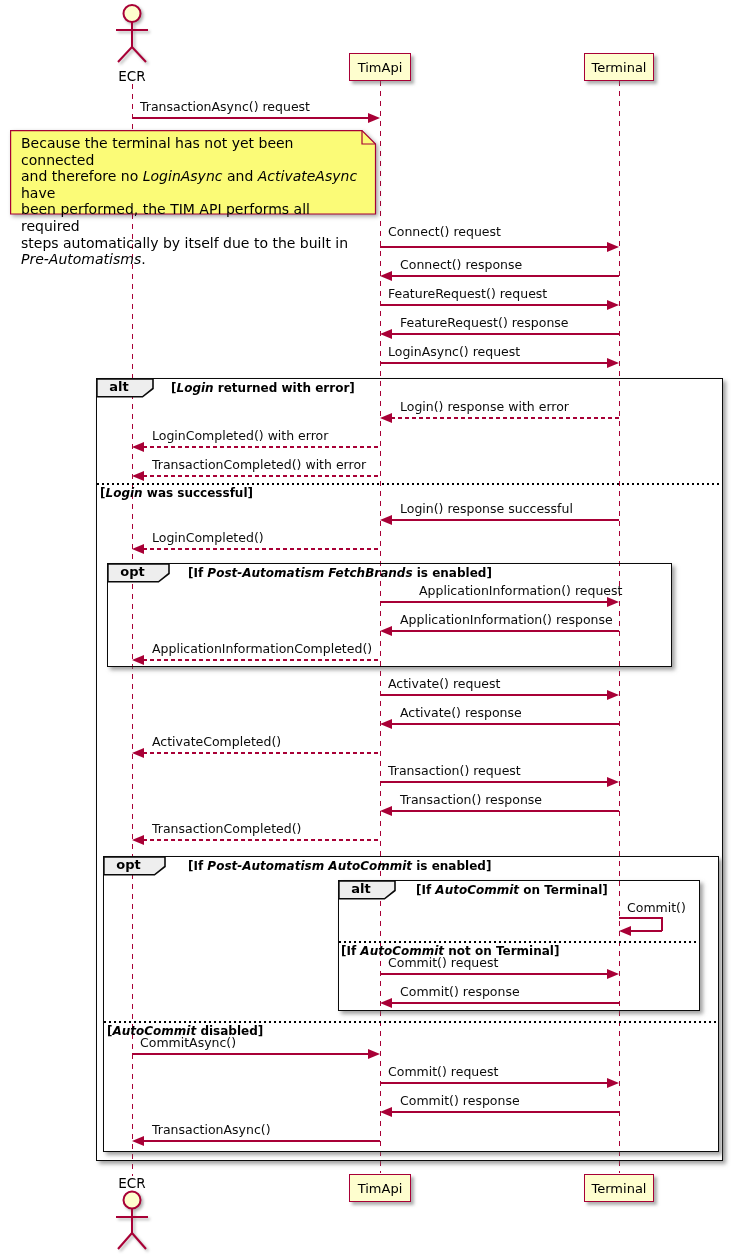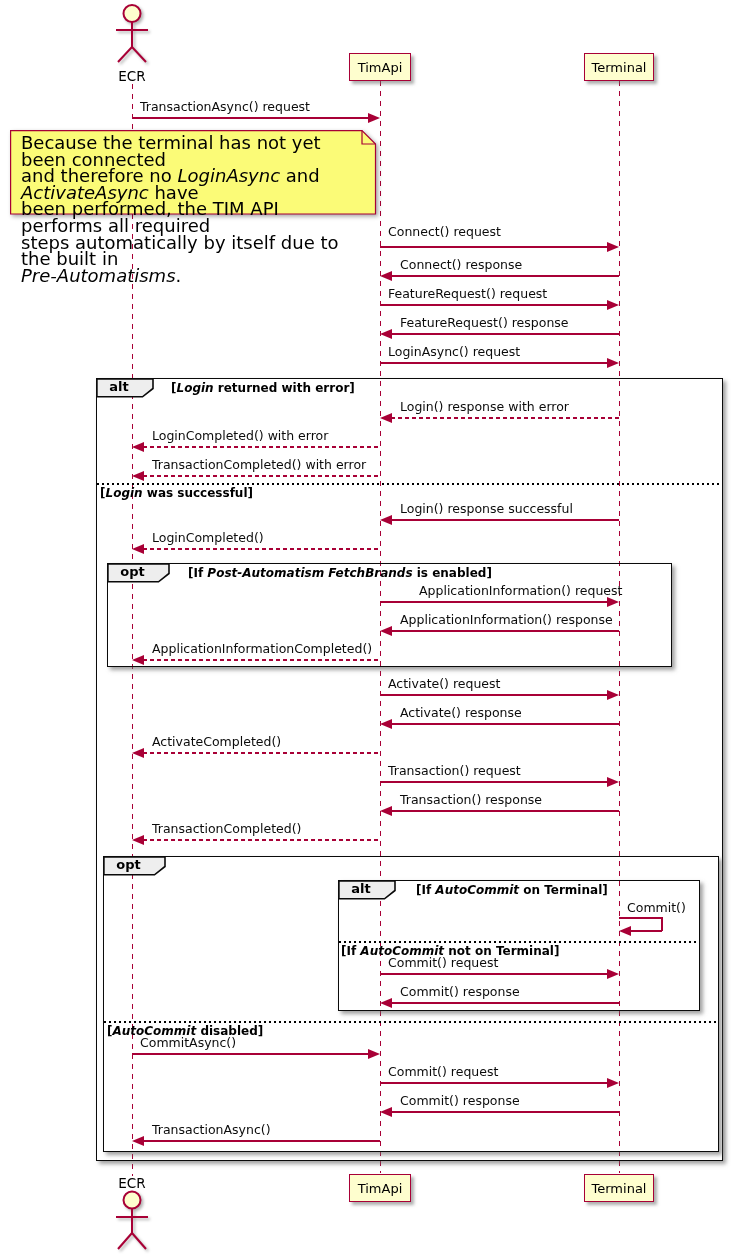--- a/index.html
+++ b/index.html
@@ -10,21 +10,21 @@
   .lifeline{position:absolute;width:1px;
     background:repeating-linear-gradient(180deg,#A80036 0 5px,transparent 5px 10px);}
   
   .pbox{position:absolute;background:#FEFECE;border:1.6px solid #A80036;
         box-shadow:3px 3px 3px rgba(110,110,110,.55);
         display:flex;align-items:center;justify-content:center;
         font-size:13px;color:#000;box-sizing:border-box;}
   .actor-label{position:absolute;width:60px;text-align:center;font-size:13.5px;}
   
   .note-svg{position:absolute;filter:drop-shadow(2px 2px 2px rgba(0,0,0,.35));}
-  .note-text{position:absolute;font-size:18px;line-height:16.6px;padding:5px 11px;box-sizing:border-box;border-radius:32px;}
+  .note-text{position:absolute;font-size:14px;line-height:16.6px;padding:5px 11px;box-sizing:border-box;border-radius:32px;}
   
   .frame{position:absolute;border:1.8px solid #0a0a0a;box-sizing:border-box;
          box-shadow:3px 3px 4px rgba(100,100,100,.6);background:transparent;}
   .pent{position:absolute;}
   .pent span{position:absolute;left:0;top:1px;width:46px;text-align:center;
              font-weight:bold;font-size:13px;color:#000;}
   .guard{position:absolute;font-weight:bold;font-size:12px;white-space:nowrap;color:#000;}
   .guard i{font-style:italic;}
   .divider{position:absolute;height:2px;
     background:repeating-linear-gradient(90deg,#000 0 2px,transparent 2px 5px);}
@@ -96,20 +96,21 @@
   </div>
   <div class="guard" id="g-opt-fetch" style="left:188px;top:566px;text-align:right;"><span>[If </span><i>Post-Automatism FetchBrands</i><span> is enabled]</span></div>
 
   <div class="frame" style="left:103px;top:856px;width:616px;height:296px;"></div>
   <svg class="pent" style="left:103px;top:856px;" width="66" height="20">
     <path d="M0.9,0.9 H62 V10.5 L51.5,18.8 H0.9 Z" fill="#EEEEEE" stroke="#0a0a0a" stroke-width="1.6"></path>
   </svg>
   <div class="pent" style="left:103px;top:856px;width:62px;height:19px;">
     <span style="width:51px;">opt</span>
   </div>
+  <div class="guard" id="g-opt-auto" style="left:188px;top:859px;"><span>[If </span><i>Post-Automatism AutoCommit</i><span> is enabled]</span></div>
   <div class="divider" style="left:104px;top:1021px;width:614px;"></div>
   <div class="guard" id="g-opt-auto-else" style="left:107px;top:1024px;"><span>[</span><i>AutoCommit</i><span> disabled]</span></div>
 
   <div class="frame" style="left:338px;top:880px;width:362px;height:131px;"></div>
   <svg class="pent" style="left:338px;top:880px;" width="60" height="20">
     <path d="M0.9,0.9 H57 V10.5 L46.5,18.8 H0.9 Z" fill="#EEEEEE" stroke="#0a0a0a" stroke-width="1.6"></path>
   </svg>
   <div class="pent" style="left:338px;top:880px;width:57px;height:19px;">
     <span>alt</span>
   </div>

